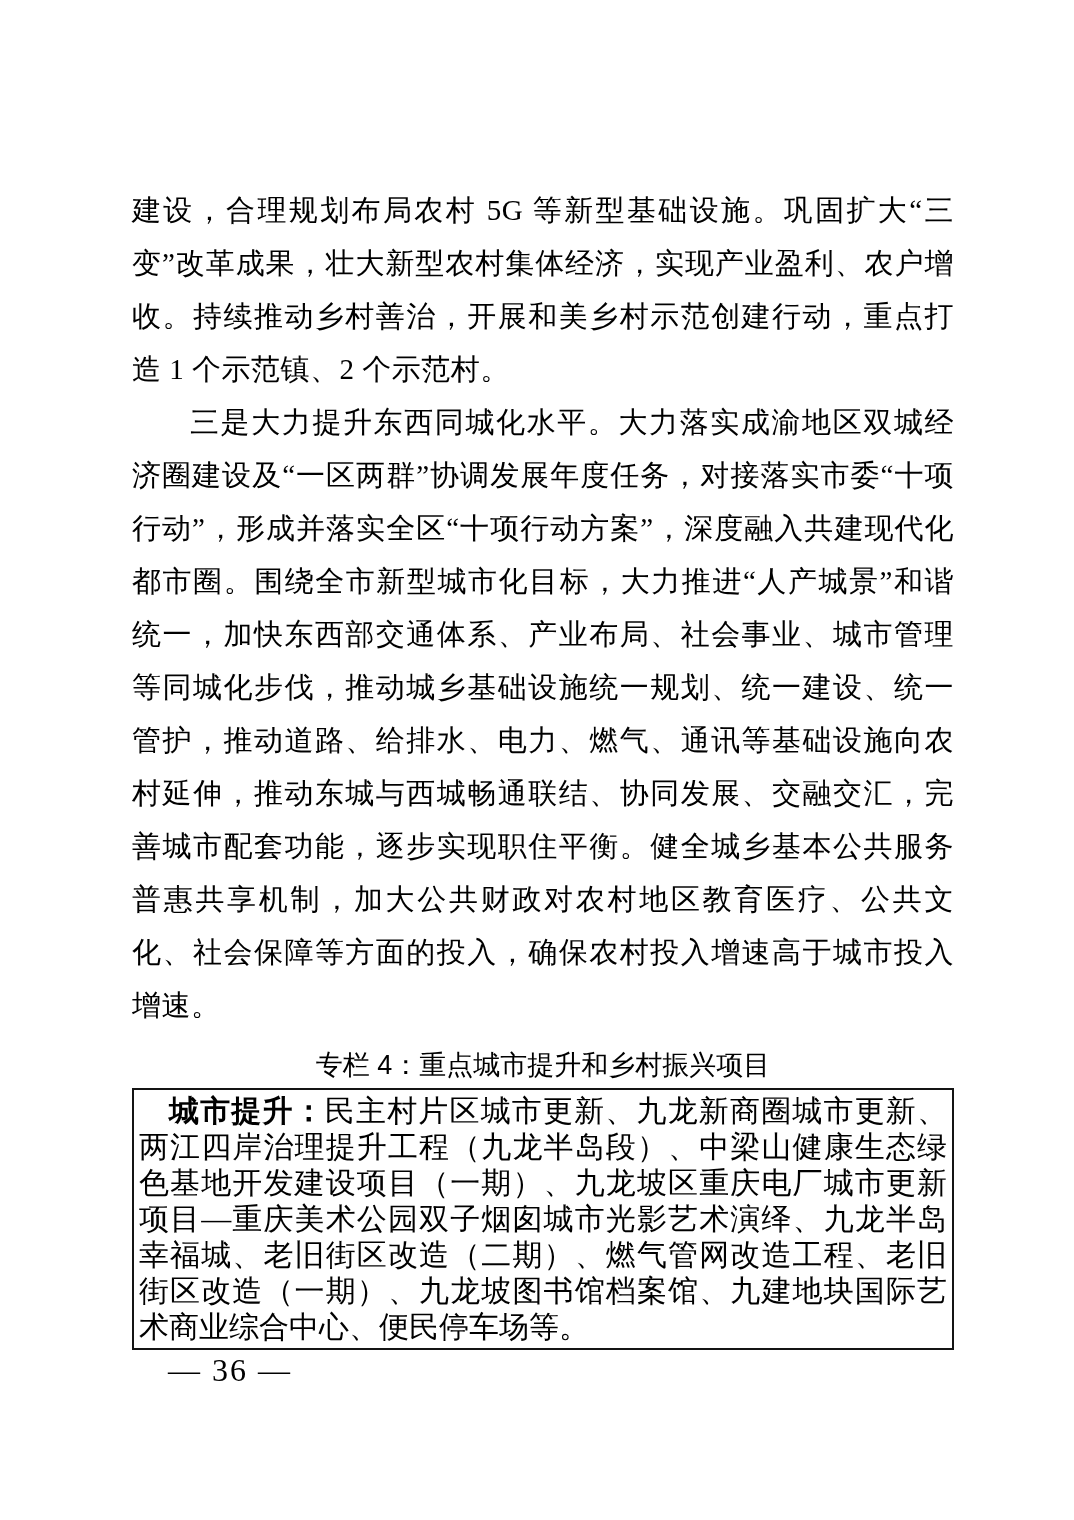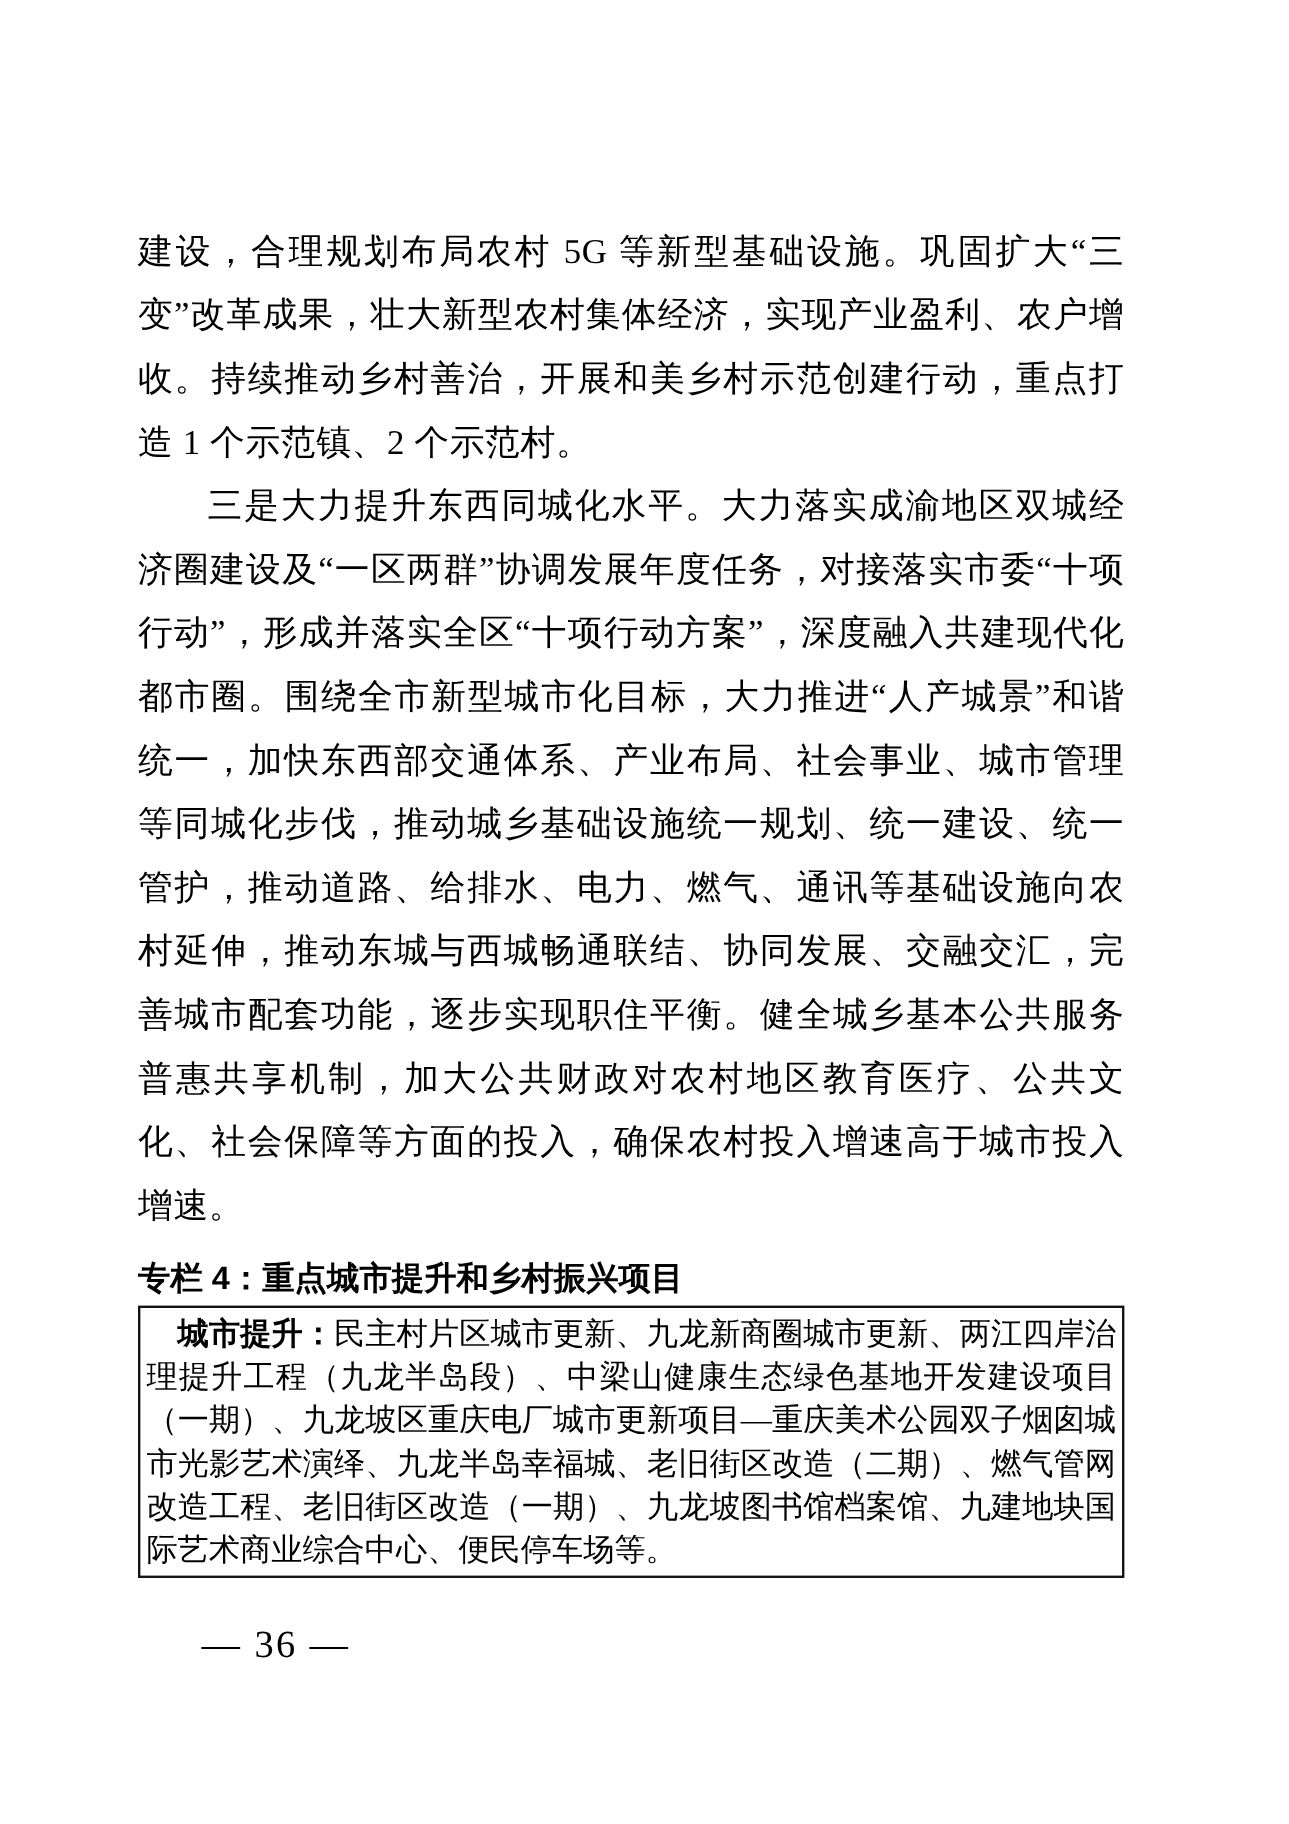--- a/index.html
+++ b/index.html
@@ -12,21 +12,21 @@
     width: 1074px;
     height: 1520px;
     margin: 0 auto;
     background: #ffffff;
     font-family: "Liberation Serif", "DejaVu Serif", serif;
     color: #000000;
     overflow: hidden;
   }
   .content {
     position: absolute;
-    left: 115px;
+    left: 132px;
     top: 184px;
     width: 822px;
   }
   .body-para {
     margin: 0;
     font-size: 29px;
     line-height: 53px;
     text-align: justify;
     letter-spacing: 0.5px;
   }
@@ -34,33 +34,33 @@
     text-indent: 2em;
   }
   .para-lead {
     font-weight: normal;
     font-family: "Liberation Sans", "DejaVu Sans", sans-serif;
   }
   .panel-title {
     margin: 12px 0 0 0;
     font-size: 27px;
     line-height: 42px;
-    font-weight: bold;
-    text-align: left;
+    font-weight: normal;
+    text-align: center;
     font-family: "Liberation Sans", "DejaVu Sans", sans-serif;
   }
   .panel {
     margin-top: 2px;
     border: 2px solid #141414;
     width: 818px;
   }
   .panel-row {
     margin: 0;
     padding: 3px 5px;
-    font-size: 26px;
+    font-size: 30px;
     line-height: 36px;
     text-align: justify;
     text-indent: 1em;
   }
   .panel-row + .panel-row {
     border-top: 2px solid #141414;
   }
   .panel-row .row-label {
     font-weight: bold;
     font-family: "Liberation Sans", "DejaVu Sans", sans-serif;

